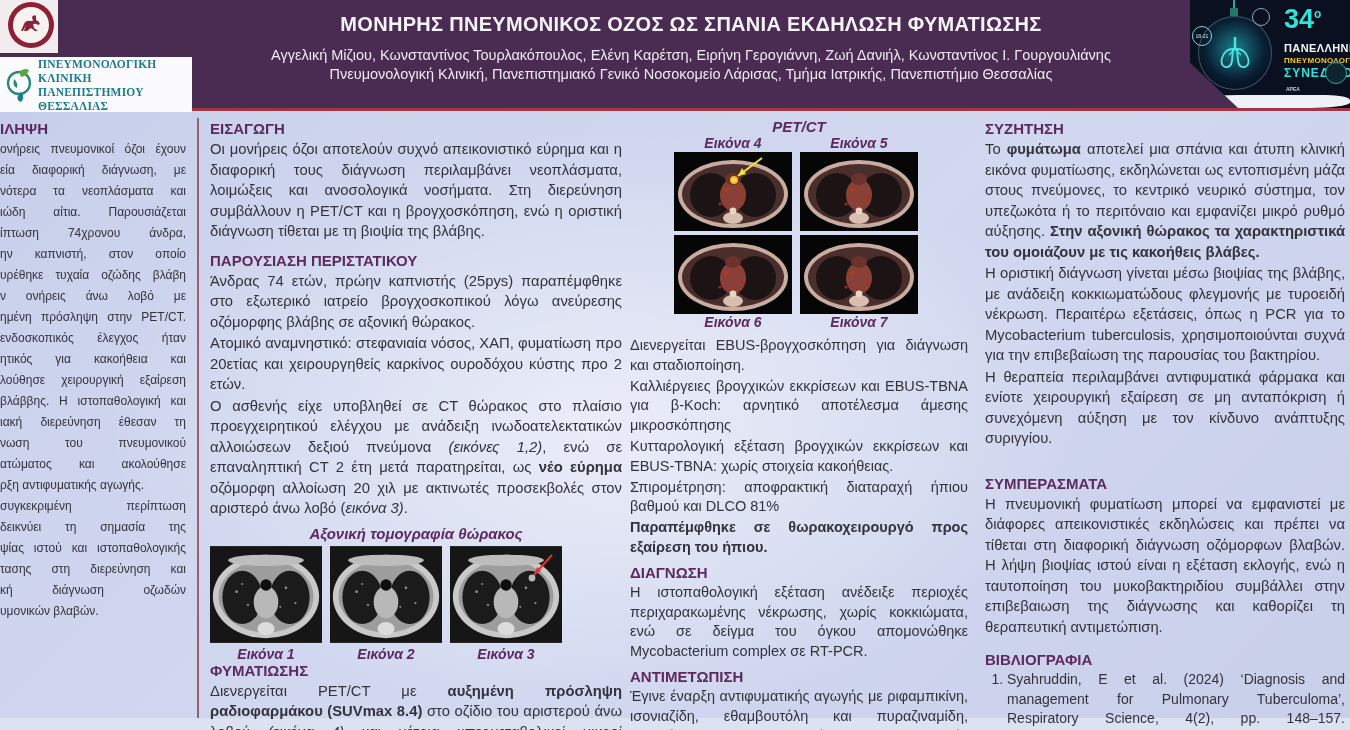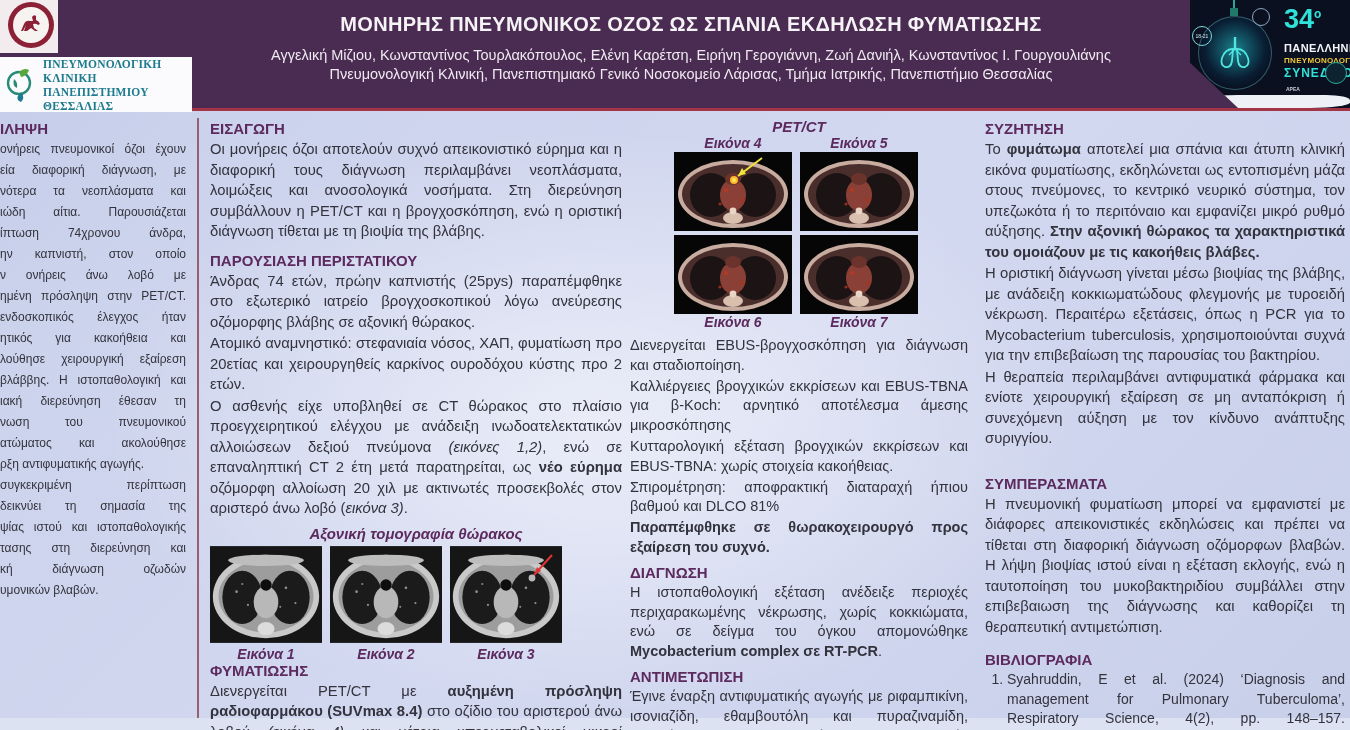--- a/index.html
+++ b/index.html
@@ -12,21 +12,21 @@
     color:#33333d;
   }
   
   .header-band{position:absolute;left:0;top:0;width:1350px;height:108px;background:#4a2b51;}
   .header-redline{position:absolute;left:0;top:108px;width:1350px;height:3px;background:#a23646;}
   .corner-white{position:absolute;left:0;top:0;width:58px;height:53px;background:#f2ecee;}
   .uth-circle{position:absolute;left:8px;top:2px;width:46px;height:46px;border-radius:50%;
     background:#8c2036;display:flex;align-items:center;justify-content:center;}
   .uth-inner{width:36px;height:36px;border-radius:50%;background:#f7f3f1;display:flex;align-items:center;justify-content:center;}
   .clinic-box{position:absolute;left:0;top:57px;width:192px;height:55px;background:#fbfafc;
-    display:flex;align-items:center;gap:5px;padding-left:4px;box-sizing:border-box;}
+    display:flex;align-items:center;padding-left:4px;box-sizing:border-box;}
   .clinic-text{font-family:"Liberation Serif","DejaVu Serif",serif;color:#1d7b8e;font-weight:bold;
     font-size:11.5px;line-height:14px;letter-spacing:.2px;}
   .head-center{position:absolute;left:200px;right:168px;top:0;height:108px;text-align:center;}
   .poster-title{margin-top:13px;font-size:20px;font-weight:bold;color:#f6f3f7;letter-spacing:.3px;}
   .poster-authors{margin-top:11px;font-size:14.5px;color:#efeaf1;}
   .poster-affil{margin-top:3px;font-size:14.5px;color:#efeaf1;}
   
   .conf-banner{position:absolute;right:0;top:0;width:160px;height:108px;background:#0a1020;overflow:hidden;
     clip-path:polygon(0 0,100% 0,100% 100%,30% 100%,0 58%);}
   .bauble{position:absolute;left:8px;top:16px;width:72px;height:72px;border-radius:50%;
@@ -181,20 +181,21 @@
 
   <div class="col1">
     <div class="sec-h">ΙΛΗΨΗ</div>
     <div>
         <div class="abs-line jl">ονήρεις πνευμονικοί όζοι έχουν</div>
         <div class="abs-line jl">εία διαφορική διάγνωση, με</div>
         <div class="abs-line jl">νότερα τα νεοπλάσματα και</div>
         <div class="abs-line jl">ιώδη αίτια. Παρουσιάζεται</div>
         <div class="abs-line jl">ίπτωση 74χρονου άνδρα,</div>
         <div class="abs-line jl">ην καπνιστή, στον οποίο</div>
+        <div class="abs-line jl">υρέθηκε τυχαία οζώδης βλάβη</div>
         <div class="abs-line jl">ν ονήρεις άνω λοβό με</div>
         <div class="abs-line jl">ημένη πρόσληψη στην PET/CT.</div>
         <div class="abs-line jl">ενδοσκοπικός έλεγχος ήταν</div>
         <div class="abs-line jl">ητικός για κακοήθεια και</div>
         <div class="abs-line jl">λούθησε χειρουργική εξαίρεση</div>
         <div class="abs-line jl">βλάββης. Η ιστοπαθολογική και</div>
         <div class="abs-line jl">ιακή διερεύνηση έθεσαν τη</div>
         <div class="abs-line jl">νωση του πνευμονικού</div>
         <div class="abs-line jl">ατώματος και ακολούθησε</div>
         <div class="abs-line">ρξη αντιφυματικής αγωγής.</div>
@@ -287,24 +288,24 @@
       <div class="pet-caps">
         <div class="pet-cap">Εικόνα 6</div>
         <div class="pet-cap">Εικόνα 7</div>
       </div>
     </div>
 
     <p class="body-p mt6">Διενεργείται EBUS-βρογχοσκόπηση για διάγνωση και σταδιοποίηση.</p>
     <p class="body-p">Καλλιέργειες βρογχικών εκκρίσεων και EBUS-TBNA για β-Koch: αρνητικό αποτέλεσμα άμεσης μικροσκόπησης</p>
     <p class="body-p">Κυτταρολογική εξέταση βρογχικών εκκρίσεων και EBUS-TBNA: χωρίς στοιχεία κακοήθειας.</p>
     <p class="body-p">Σπιρομέτρηση: αποφρακτική διαταραχή ήπιου βαθμού και DLCO 81%</p>
-    <p class="body-p bold-p">Παραπέμφθηκε σε θωρακοχειρουργό προς εξαίρεση του συχνό.</p>
+    <p class="body-p bold-p">Παραπέμφθηκε σε θωρακοχειρουργό προς εξαίρεση του ήπιου.</p>
 
     <div class="sec-h mt6">ΔΙΑΓΝΩΣΗ</div>
-    <p class="body-p"><span>Η ιστοπαθολογική εξέταση ανέδειξε περιοχές περιχαρακωμένης νέκρωσης, χωρίς κοκκιώματα, ενώ σε δείγμα του όγκου απομονώθηκε </span><span style="font-weight: bold;">Mycobacterium complex σε RT-PCR</span><span>.</span></p>
+    <p class="body-p"><span>Η ιστοπαθολογική εξέταση ανέδειξε περιοχές περιχαρακωμένης νέκρωσης, χωρίς κοκκιώματα, ενώ σε δείγμα του όγκου απομονώθηκε </span><span style="font-weight: normal;">Mycobacterium complex σε RT-PCR</span><span>.</span></p>
 
     <div class="sec-h mt6">ΑΝΤΙΜΕΤΩΠΙΣΗ</div>
     <p class="body-p">Έγινε έναρξη αντιφυματικής αγωγής με ριφαμπικίνη, ισονιαζίδη, εθαμβουτόλη και πυραζιναμίδη, αφαιρέθηκε ο θωρακοσωλήνας και ο ασθενής εξήλθε. Τέλος, παρελήφθη η καλλιέργεια των βρογχικών εκκρίσεων για β-Koch η οποία ήταν αρνητική.</p>
   </div>
 
   <div class="col4">
     <div class="sec-h">ΣΥΖΗΤΗΣΗ</div>
     <p class="body-p"><span>Το </span><span style="font-weight: bold;">φυμάτωμα</span><span> αποτελεί μια σπάνια και άτυπη κλινική εικόνα φυματίωσης, εκδηλώνεται ως εντοπισμένη μάζα στους πνεύμονες, το κεντρικό νευρικό σύστημα, τον υπεζωκότα ή το περιτόναιο και εμφανίζει μικρό ρυθμό αύξησης. </span><span style="font-weight: bold;">Στην αξονική θώρακος τα χαρακτηριστικά του ομοιάζουν με τις κακοήθεις βλάβες.</span></p>
     <p class="body-p">Η οριστική διάγνωση γίνεται μέσω βιοψίας της βλάβης, με ανάδειξη κοκκιωματώδους φλεγμονής με τυροειδή νέκρωση. Περαιτέρω εξετάσεις, όπως η PCR για το Mycobacterium tuberculosis, χρησιμοποιούνται συχνά για την επιβεβαίωση της παρουσίας του βακτηρίου.</p>
     <p class="body-p">Η θεραπεία περιλαμβάνει αντιφυματικά φάρμακα και ενίοτε χειρουργική εξαίρεση σε μη ανταπόκριση ή συνεχόμενη αύξηση με τον κίνδυνο ανάπτυξης συριγγίου.</p>

